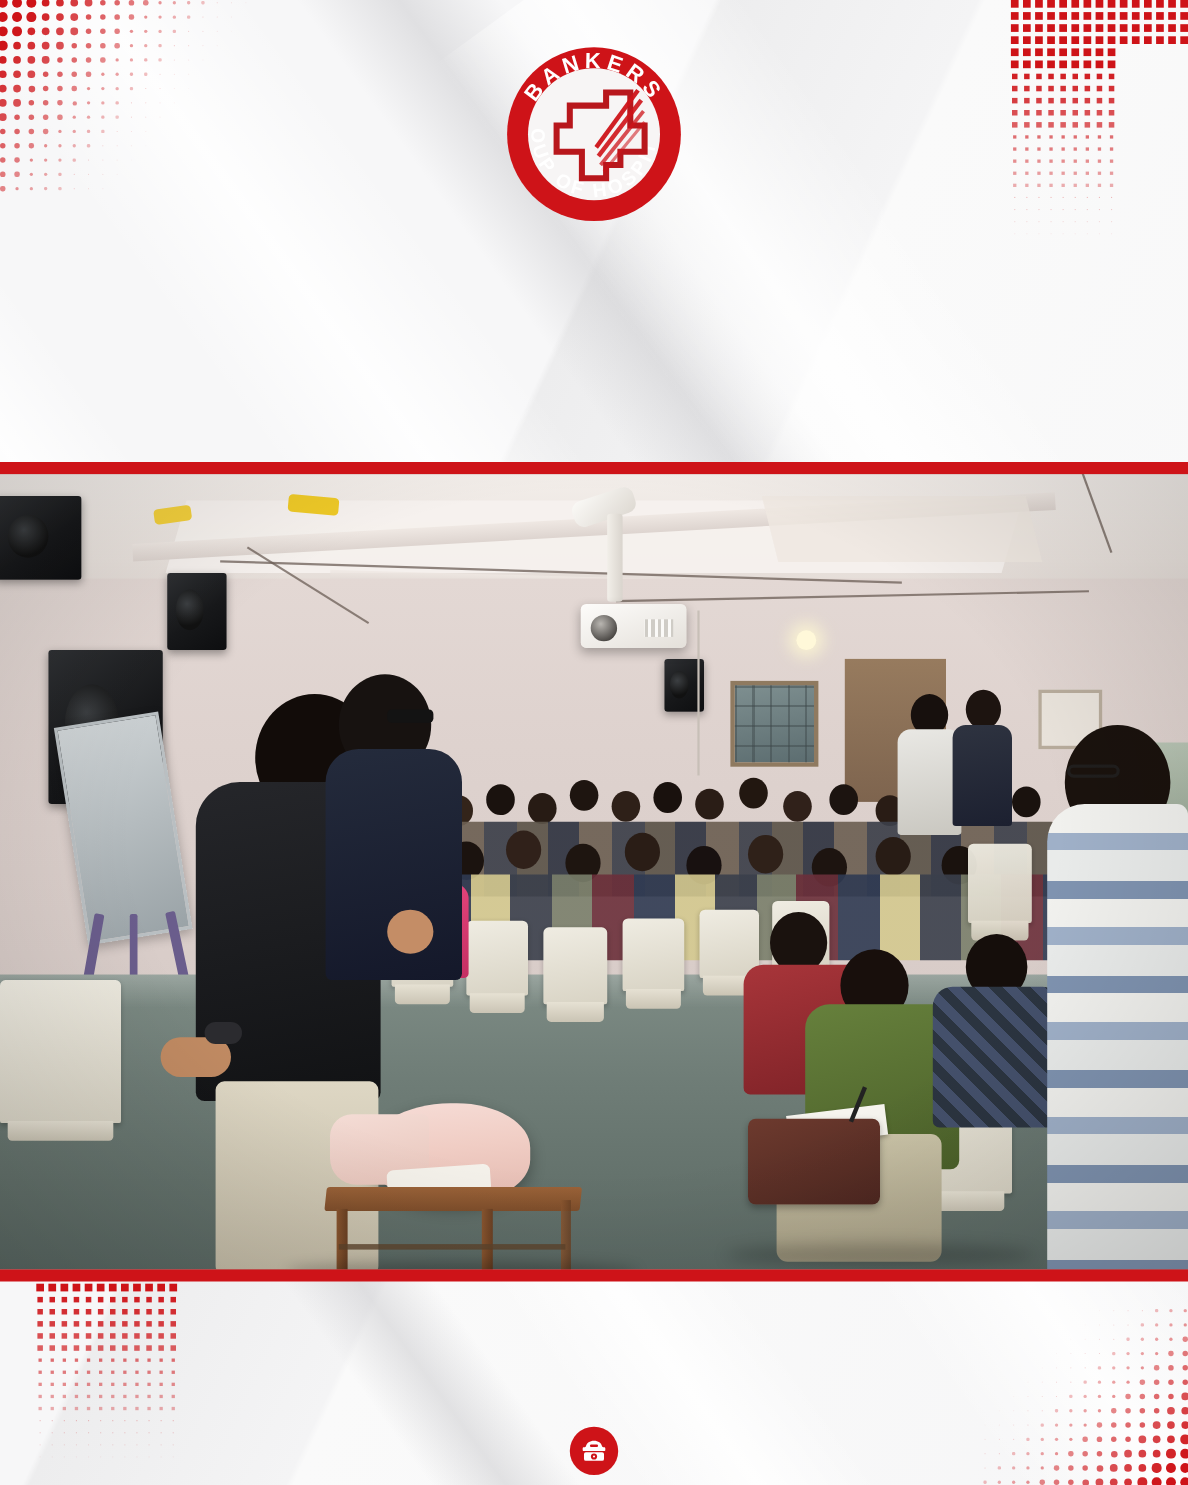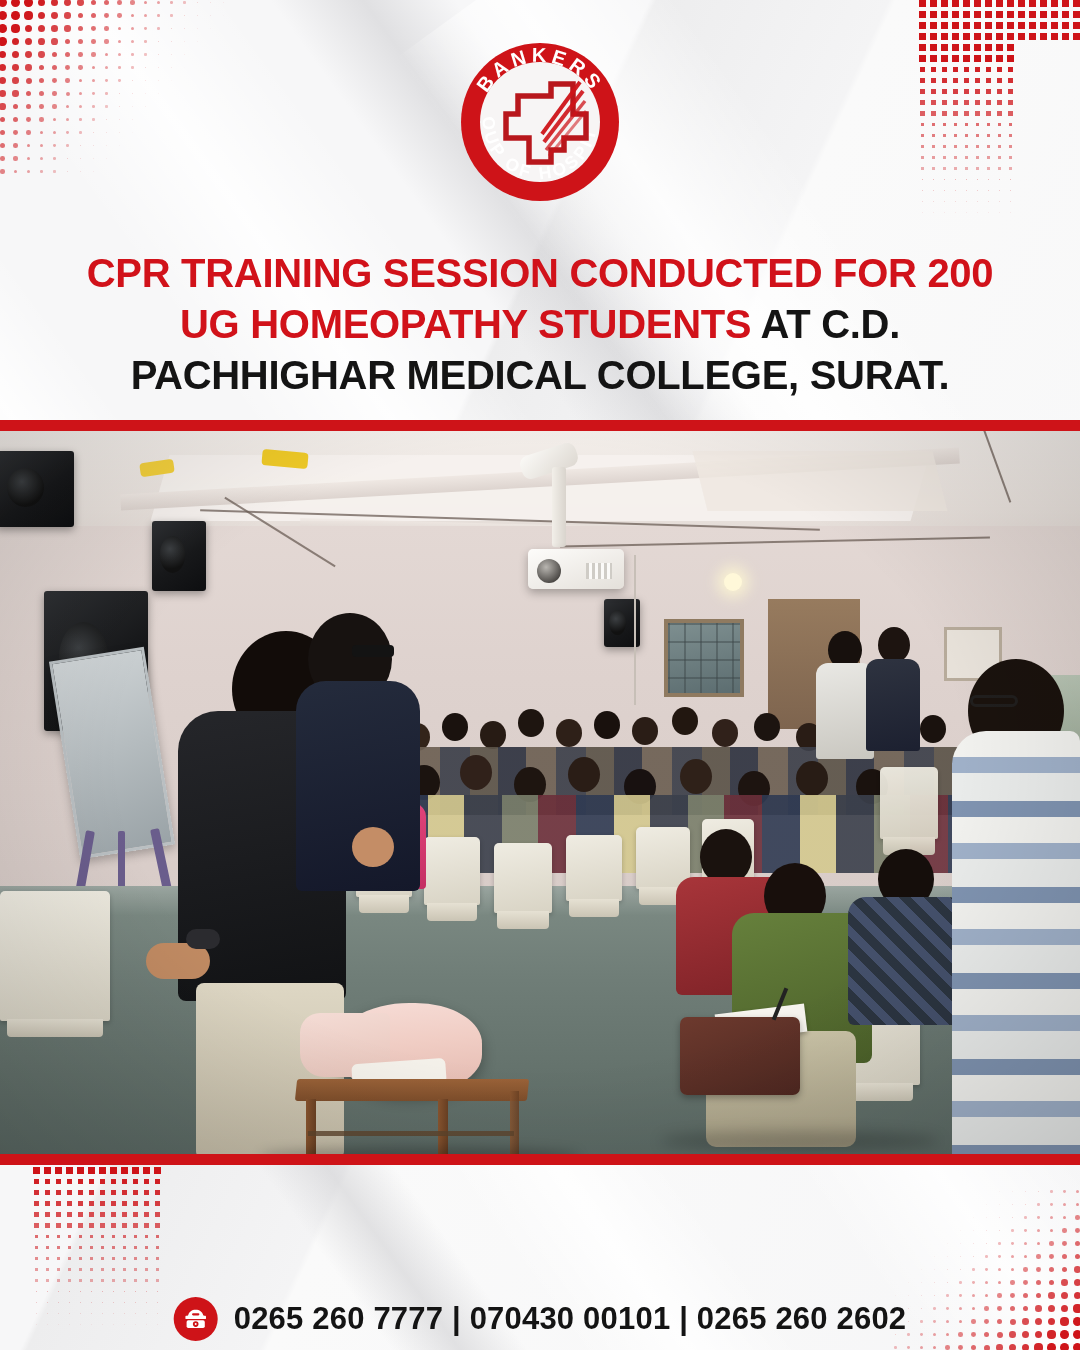--- a/index.html
+++ b/index.html
@@ -3694,23 +3694,20 @@
                  L 50,100 L 50,76 L 62,76 Z" fill="none" stroke="#B8171C" stroke-width="5.5" stroke-linejoin="miter"></path>
 
         <path d="M 124,44 L 86,96" stroke="#CE1318" stroke-width="4" fill="none" opacity=".95"></path>
         <path d="M 127,53 L 88,104" stroke="#CE1318" stroke-width="4" fill="none" opacity=".9"></path>
         <path d="M 129,63 L 90,112" stroke="#CE1318" stroke-width="3.4" fill="none" opacity=".75"></path>
         <path d="M 130,73 L 93,118" stroke="#CE1318" stroke-width="2.8" fill="none" opacity=".55"></path>
       </g>
     </svg>
   </div>
 
-  <h1 class="headline">
-    <span class="hl-red">CPR TRAINING SESSION CONDUCTED FOR 200 UG HOMEOPATHY STUDENTS</span><span> AT C.D. PACHHIGHAR MEDICAL COLLEGE, SURAT.</span>
-  </h1>
 
   <div class="photo-band">
     <div class="rule-top"></div>
     <div class="rule-bottom"></div>
 
     <div class="photo">
 
       <div class="sc ceiling"></div>
       <div class="sc ceiling-panel" style="left:160px; top:24px; width:760px; height:66px; transform:skewX(-16deg);"></div>
       <div class="sc ceiling-beam" style="left:120px; top:40px; width:840px; height:16px; transform:rotate(-3.2deg);"></div>
@@ -3868,16 +3865,15 @@
   <div class="phone-row">
     <span class="phone-ico">
       <svg viewBox="0 0 24 24" width="26" height="26" aria-hidden="true">
         <path fill="#ffffff" d="M12 3.4c-3.6 0-6.1 1.9-6.8 4.7-.15.6-.75.9-1.3.9H3.4c-.5 0-.9.4-.9.9v1.3c0 .5.4.9.9.9h17.2c.5 0 .9-.4.9-.9V9.9c0-.5-.4-.9-.9-.9h-.5c-.55 0-1.15-.3-1.3-.9C18.1 5.3 15.6 3.4 12 3.4z"></path>
         <rect x="3.6" y="13.1" width="16.8" height="7.2" rx="1.6" fill="#ffffff"></rect>
         <circle cx="12" cy="16.7" r="2.6" fill="#CE1318"></circle>
         <circle cx="12" cy="16.7" r="0.9" fill="#ffffff"></circle>
         <rect x="8.6" y="6.6" width="6.8" height="2.1" rx="1" fill="#CE1318"></rect>
       </svg>
     </span>
-    <span class="phone-nums">0265 260 7777 | 070430 00101 | 0265 260 2602</span>
   </div>
 
 </div>
 
 </body></html>

